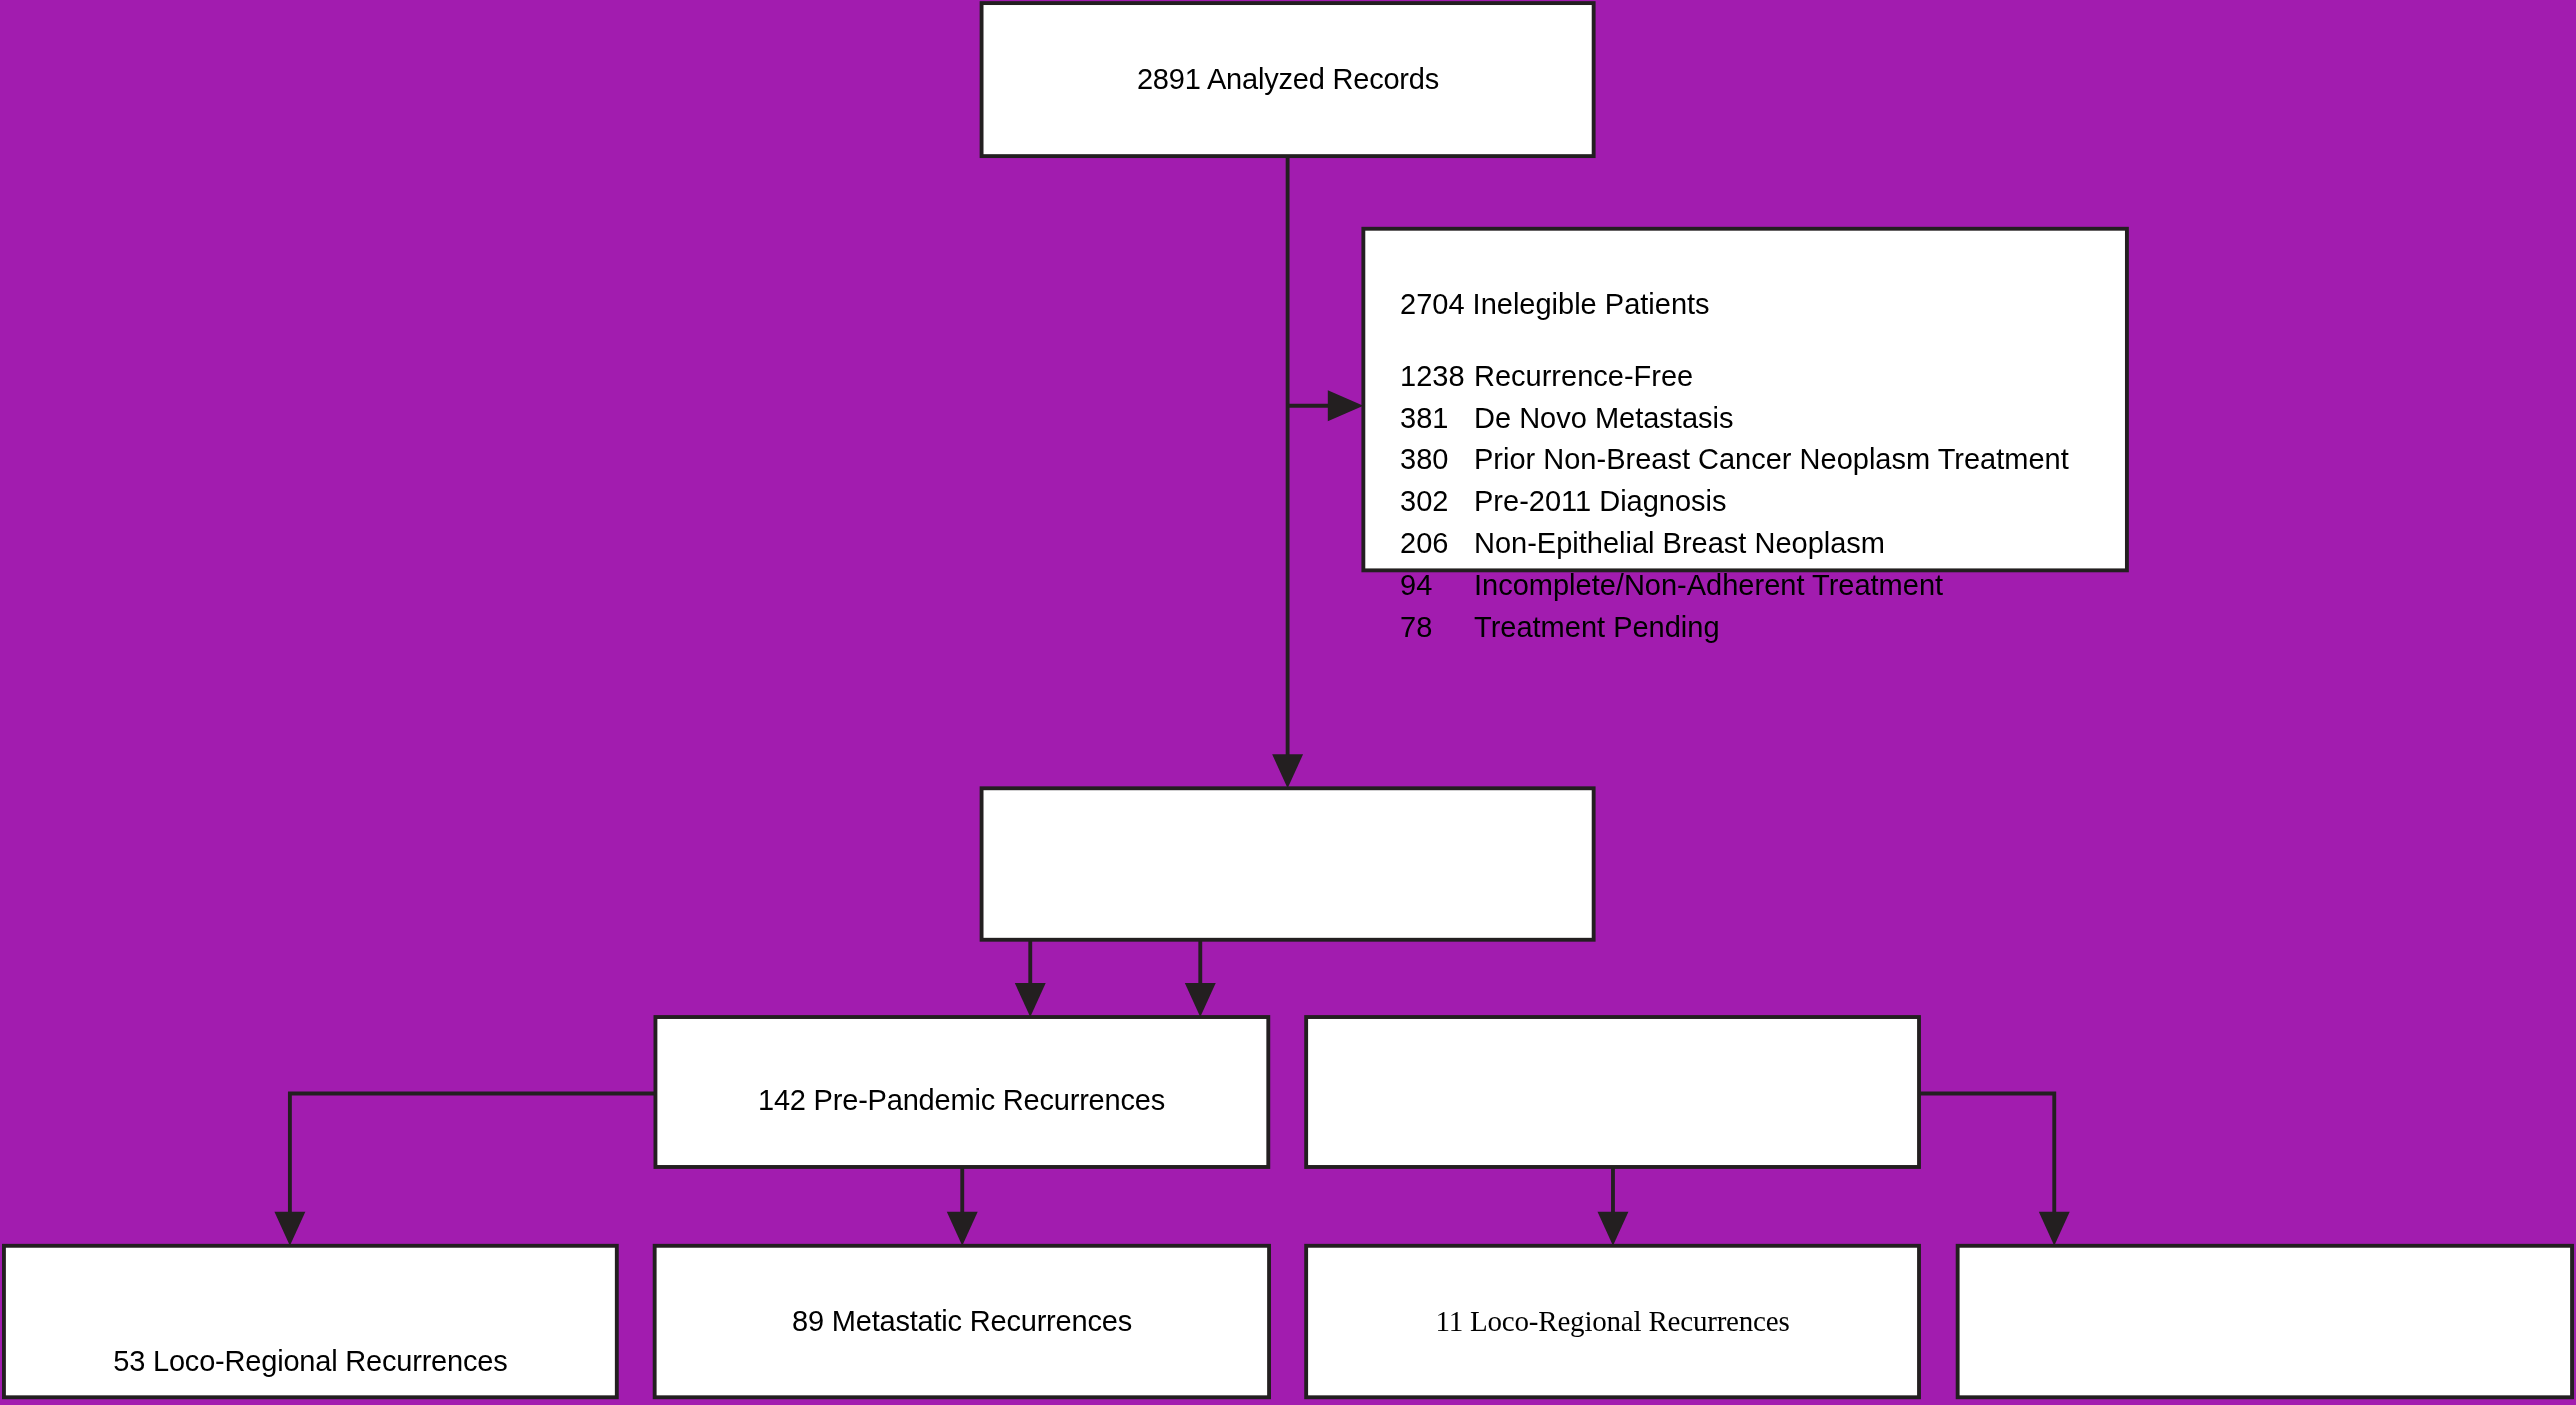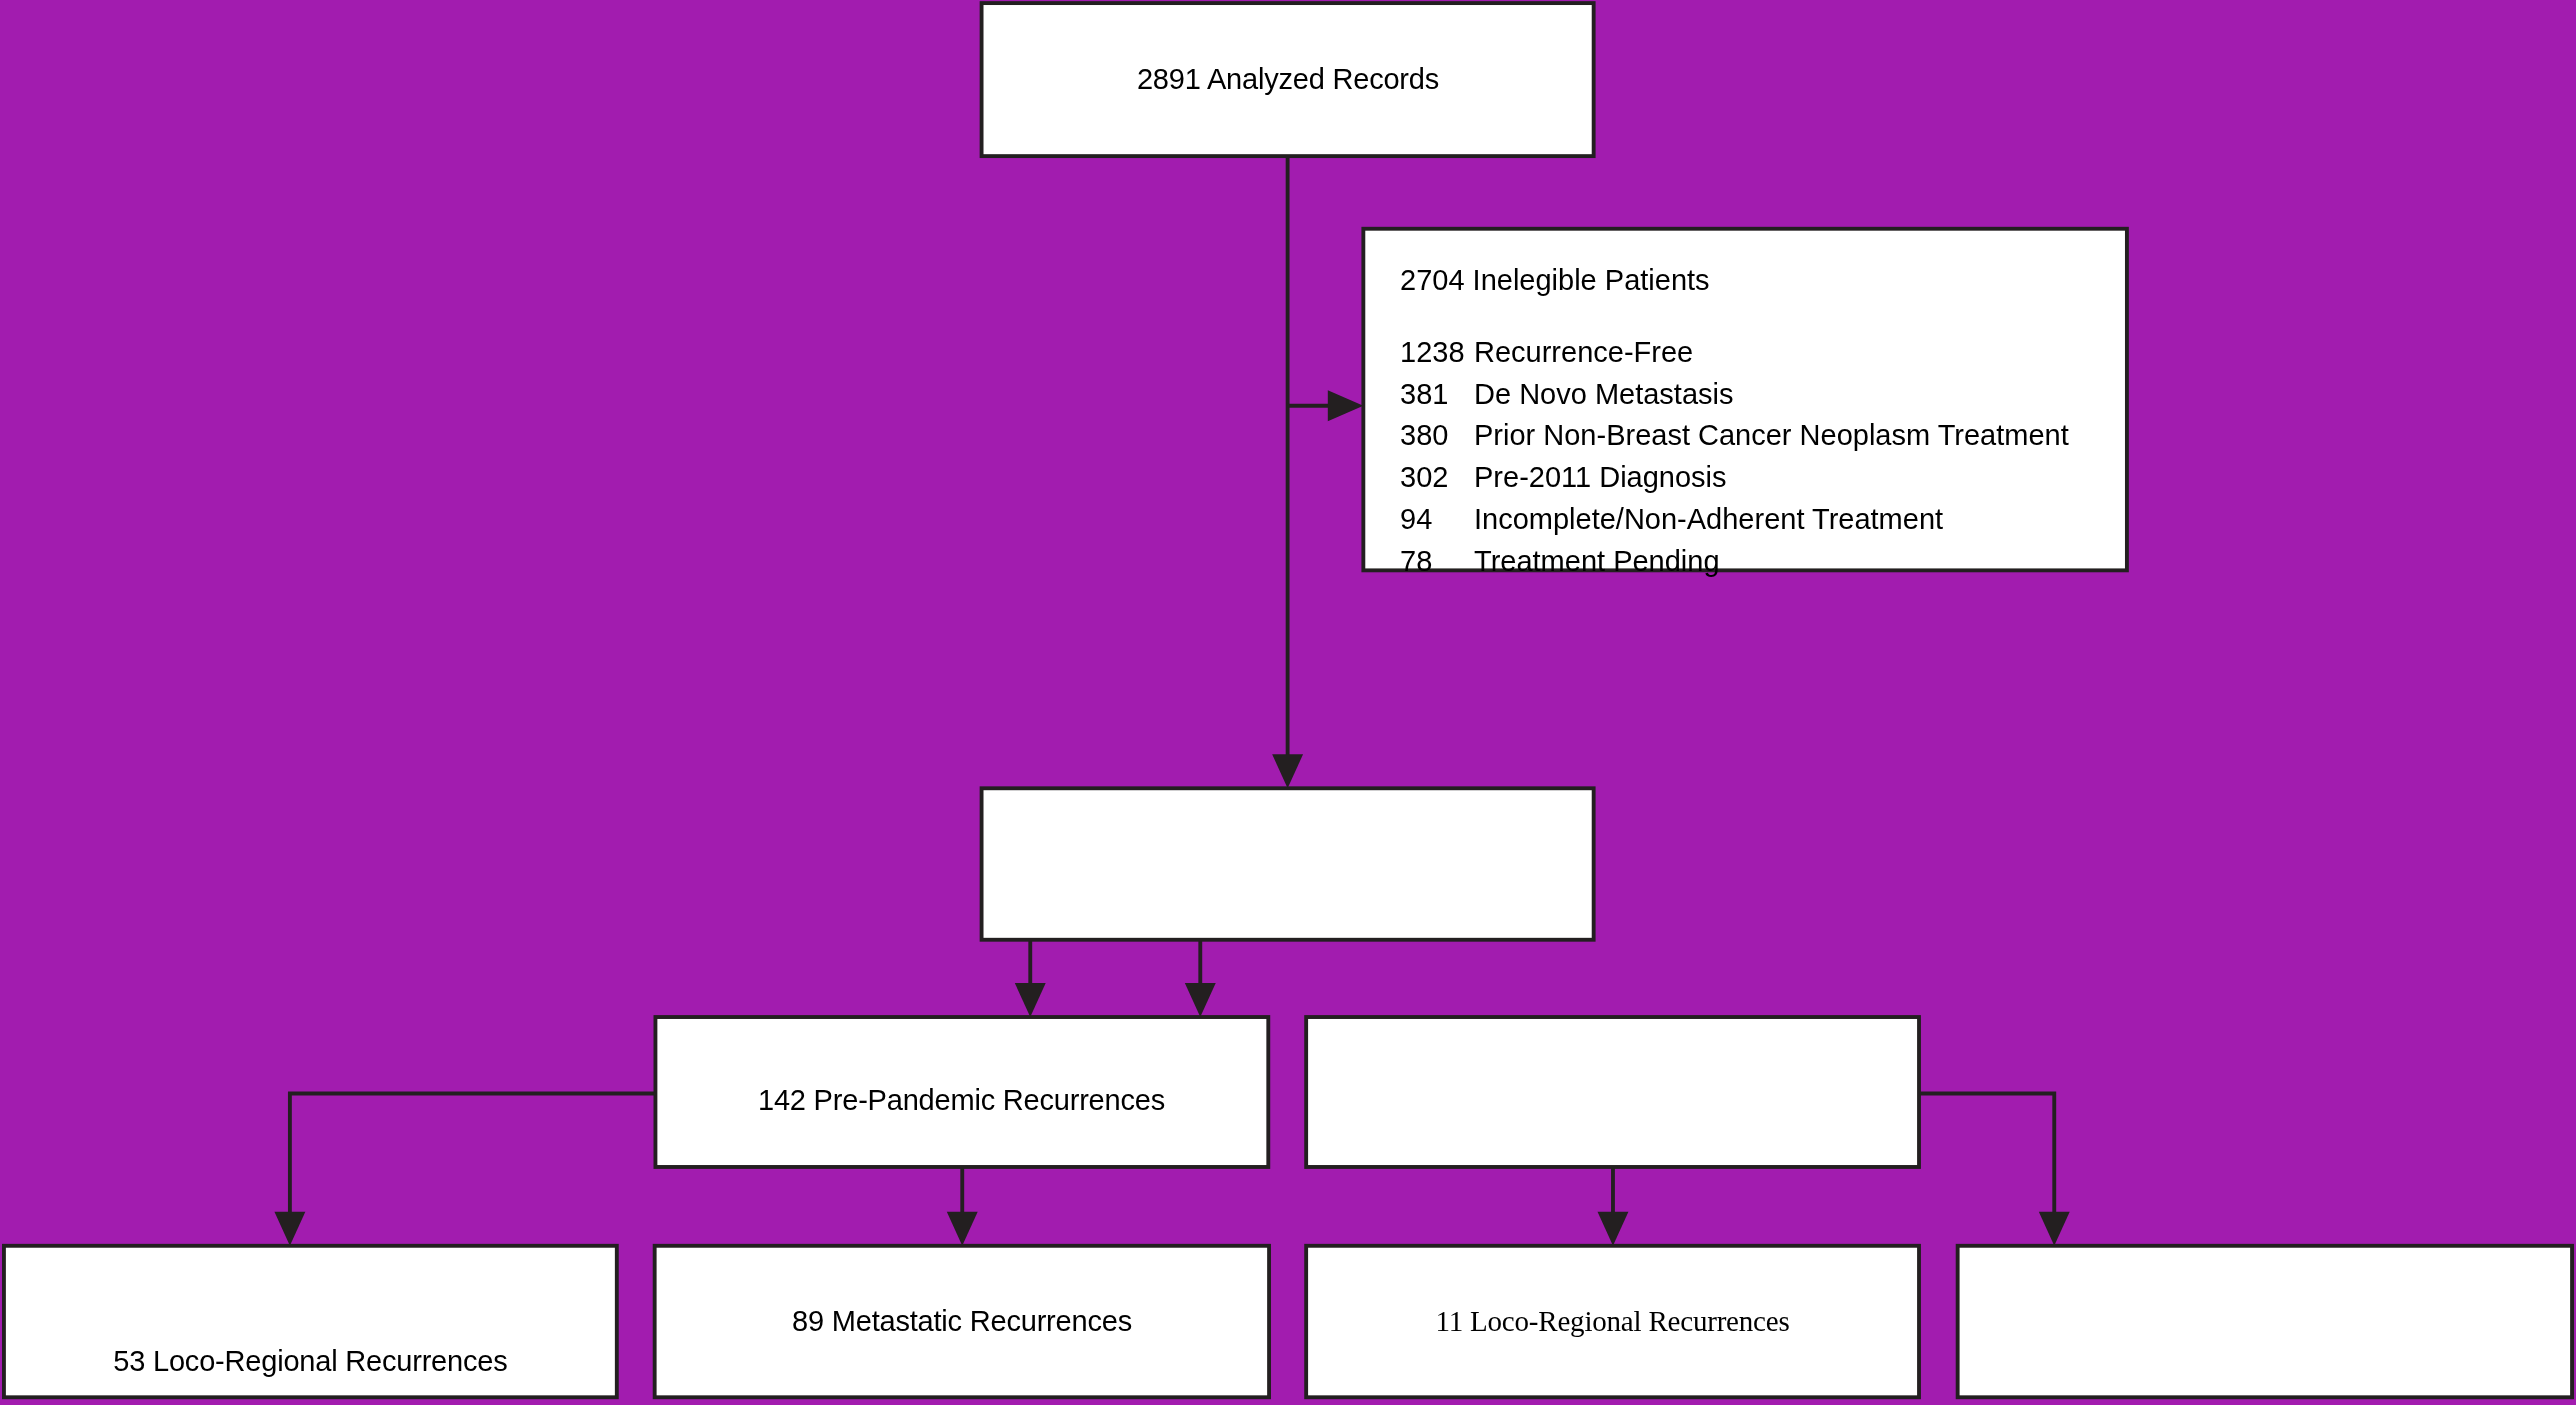--- a/index.html
+++ b/index.html
@@ -57,20 +57,21 @@
     white-space: nowrap;
     pointer-events: none;
   }
   .list-block {
     position: absolute;
     color: #000000;
     font-family: "Liberation Sans", sans-serif;
     font-size: 29px;
     line-height: 1.2;
     pointer-events: none;
+    margin-top: 24px;
   }
   .list-title {
     margin: 0 0 37px 0;
     white-space: nowrap;
   }
   .list-rows {
     display: block;
   }
   .list-row {
     display: block;
@@ -138,20 +139,23 @@
       <div class="list-row">
         <span class="row-count">381</span><span class="row-text">De Novo Metastasis</span>
       </div>
       <div class="list-row">
         <span class="row-count">380</span><span class="row-text">Prior Non-Breast Cancer Neoplasm Treatment</span>
       </div>
       <div class="list-row">
         <span class="row-count">302</span><span class="row-text">Pre-2011 Diagnosis</span>
       </div>
       <div class="list-row">
+        <span class="row-count">206</span><span class="row-text">Non-Epithelial Breast Neoplasm</span>
+      </div>
+      <div class="list-row">
         <span class="row-count">94</span><span class="row-text">Incomplete/Non-Adherent Treatment</span>
       </div>
       <div class="list-row">
         <span class="row-count">78</span><span class="row-text">Treatment Pending</span>
       </div>
     </div>
   </div>
 
 
   <div class="node-label" style="left:655px; top:1017px; width:613px; height:166px;">142 Pre-Pandemic Recurrences</div>

